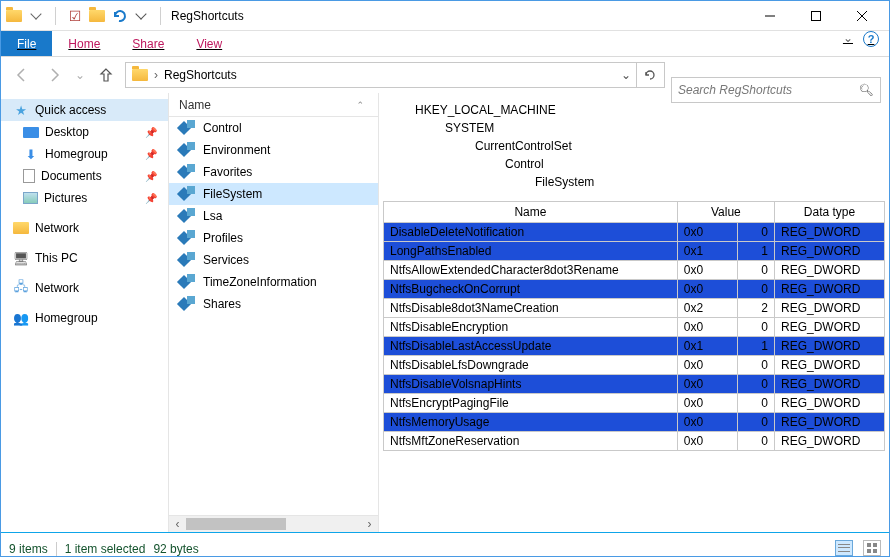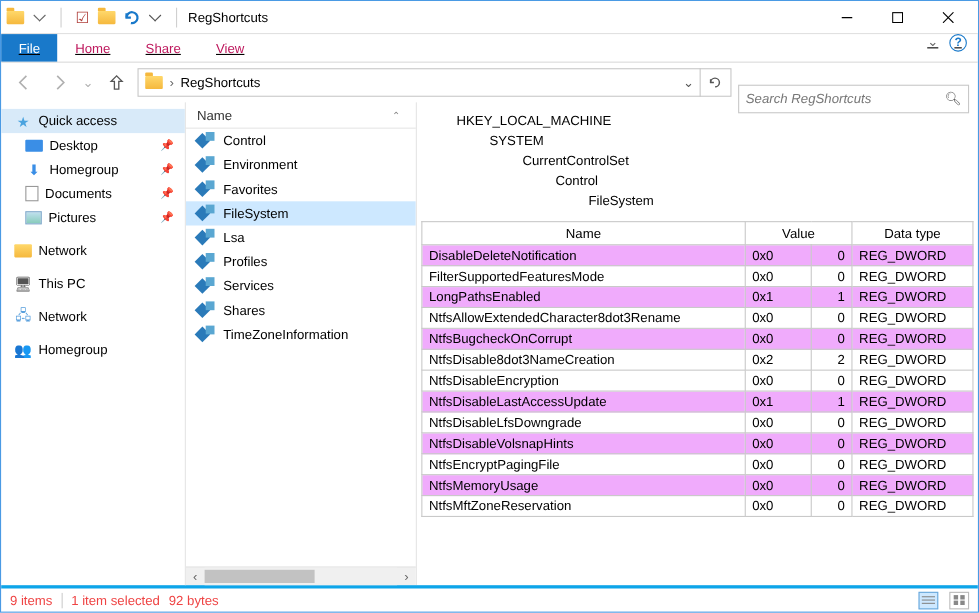--- a/index.html
+++ b/index.html
@@ -90,24 +90,24 @@
 .reg-path .l3 { margin-left: 90px; }
 .reg-path .l4 { margin-left: 120px; }
 .reg-table { margin-top: 10px; border-collapse: collapse; width: 100%; }
 .reg-table th { border: 1px solid #c9c9c9; background: #fff; font-weight: normal; padding: 3px 6px; }
 .reg-table th.name { text-align: center; width: auto; }
 .reg-table th.val { text-align: center; width: 80px; }
 .reg-table th.dt { text-align: center; width: 110px; }
 .reg-table td { border: 1px solid #c9c9c9; padding: 2px 6px; }
 .reg-table td.vhex { text-align: left; }
 .reg-table td.vdec { text-align: right; }
-.reg-table tr.green td { background: #f0abfc; }
-
-
-.status { height: 24px; border-top: 3px solid #0ea5e9; display: flex; align-items: center; padding: 0 8px; gap: 8px; color: #ef4444; }
+.reg-table tr.green td { background: #1d4ed8; }
+
+
+.status { height: 24px; border-top: 1px solid #0ea5e9; display: flex; align-items: flex-end; padding: 0 8px; gap: 8px; color: #14532d; }
 .status .sep { width: 1px; height: 14px; background: #ccc; }
 .status .flex { flex: 1; }
 .status .view-icon { width: 18px; height: 16px; border: 1px solid #bbb; margin-left: 2px; display: flex; flex-direction: column; justify-content: space-around; padding: 2px; }
 .status .view-icon.active { background: #cde8ff; border-color: #6aa8db; }
 .status .view-icon .bar { height: 1px; background: #888; }
 .status .view-icon.large { flex-direction: row; flex-wrap: wrap; gap: 1px; padding: 2px; }
 .status .view-icon.large .sq { width: 4px; height: 4px; background: #888; }
 </style>
 </head>
 <body>
@@ -310,28 +310,28 @@
             <span class="cube"></span>
             <span class="cube2"></span>
           </span>
           <span>Services</span>
         </div>
         <div class="file-row">
           <span class="reg-icon">
             <span class="cube"></span>
             <span class="cube2"></span>
           </span>
+          <span>TimeZoneInformation</span>
+        </div>
+        <div class="file-row">
+          <span class="reg-icon">
+            <span class="cube"></span>
+            <span class="cube2"></span>
+          </span>
           <span>Shares</span>
-        </div>
-        <div class="file-row">
-          <span class="reg-icon">
-            <span class="cube"></span>
-            <span class="cube2"></span>
-          </span>
-          <span>TimeZoneInformation</span>
         </div>
       </div>
     <div class="hscroll">
       <div class="arrow">‹</div>
       <div class="track">
           <div class="thumb"></div>
         </div>
       <div class="arrow">›</div>
     </div>
   </div>
@@ -348,26 +348,20 @@
       <thead>
           <tr>
         <th class="name">Name</th>
         <th class="val" colspan="2">Value</th>
         <th class="dt">Data type</th>
       </tr>
         </thead>
       <tbody id="reg-body">
           <tr class="green">
             <td>DisableDeleteNotification</td>
-            <td class="vhex">0x0</td>
-            <td class="vdec">0</td>
-            <td>REG_DWORD</td>
-          </tr>
-          <tr>
-            <td>FilterSupportedFeaturesMode</td>
             <td class="vhex">0x0</td>
             <td class="vdec">0</td>
             <td>REG_DWORD</td>
           </tr>
           <tr class="green">
             <td>LongPathsEnabled</td>
             <td class="vhex">0x1</td>
             <td class="vdec">1</td>
             <td>REG_DWORD</td>
           </tr>

